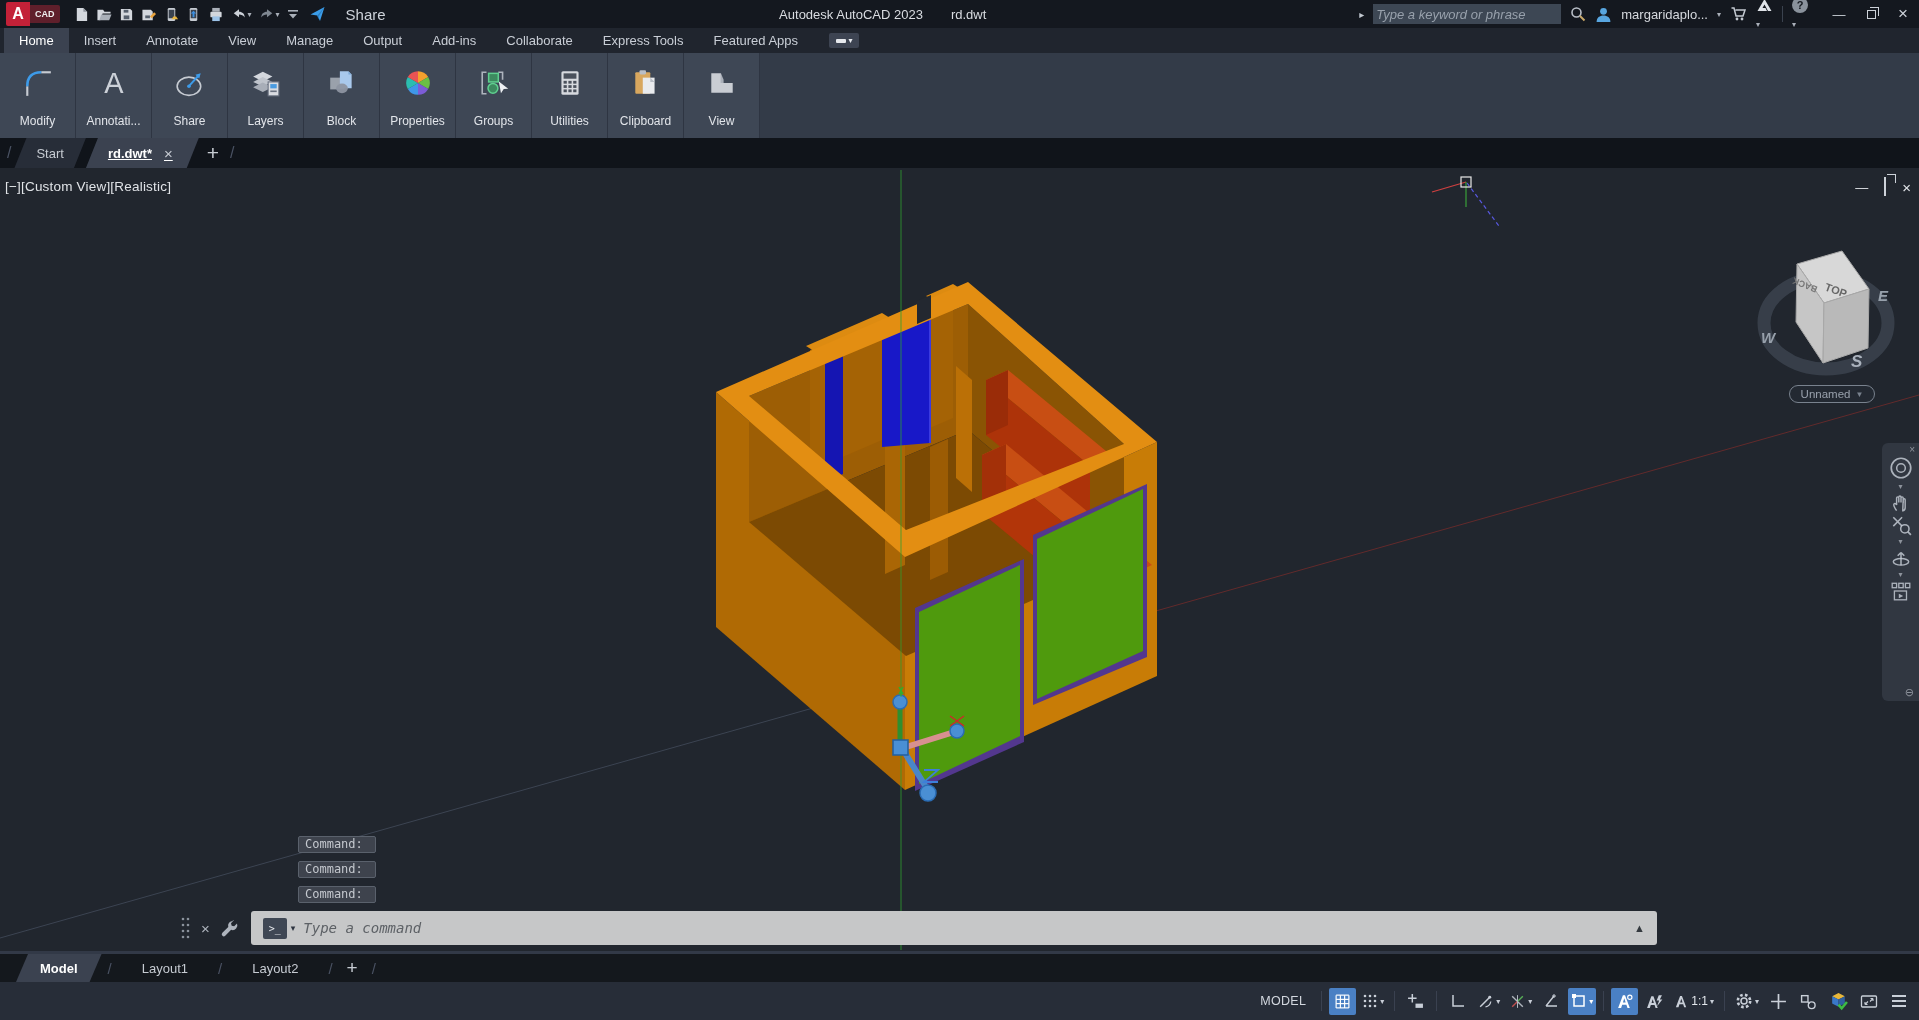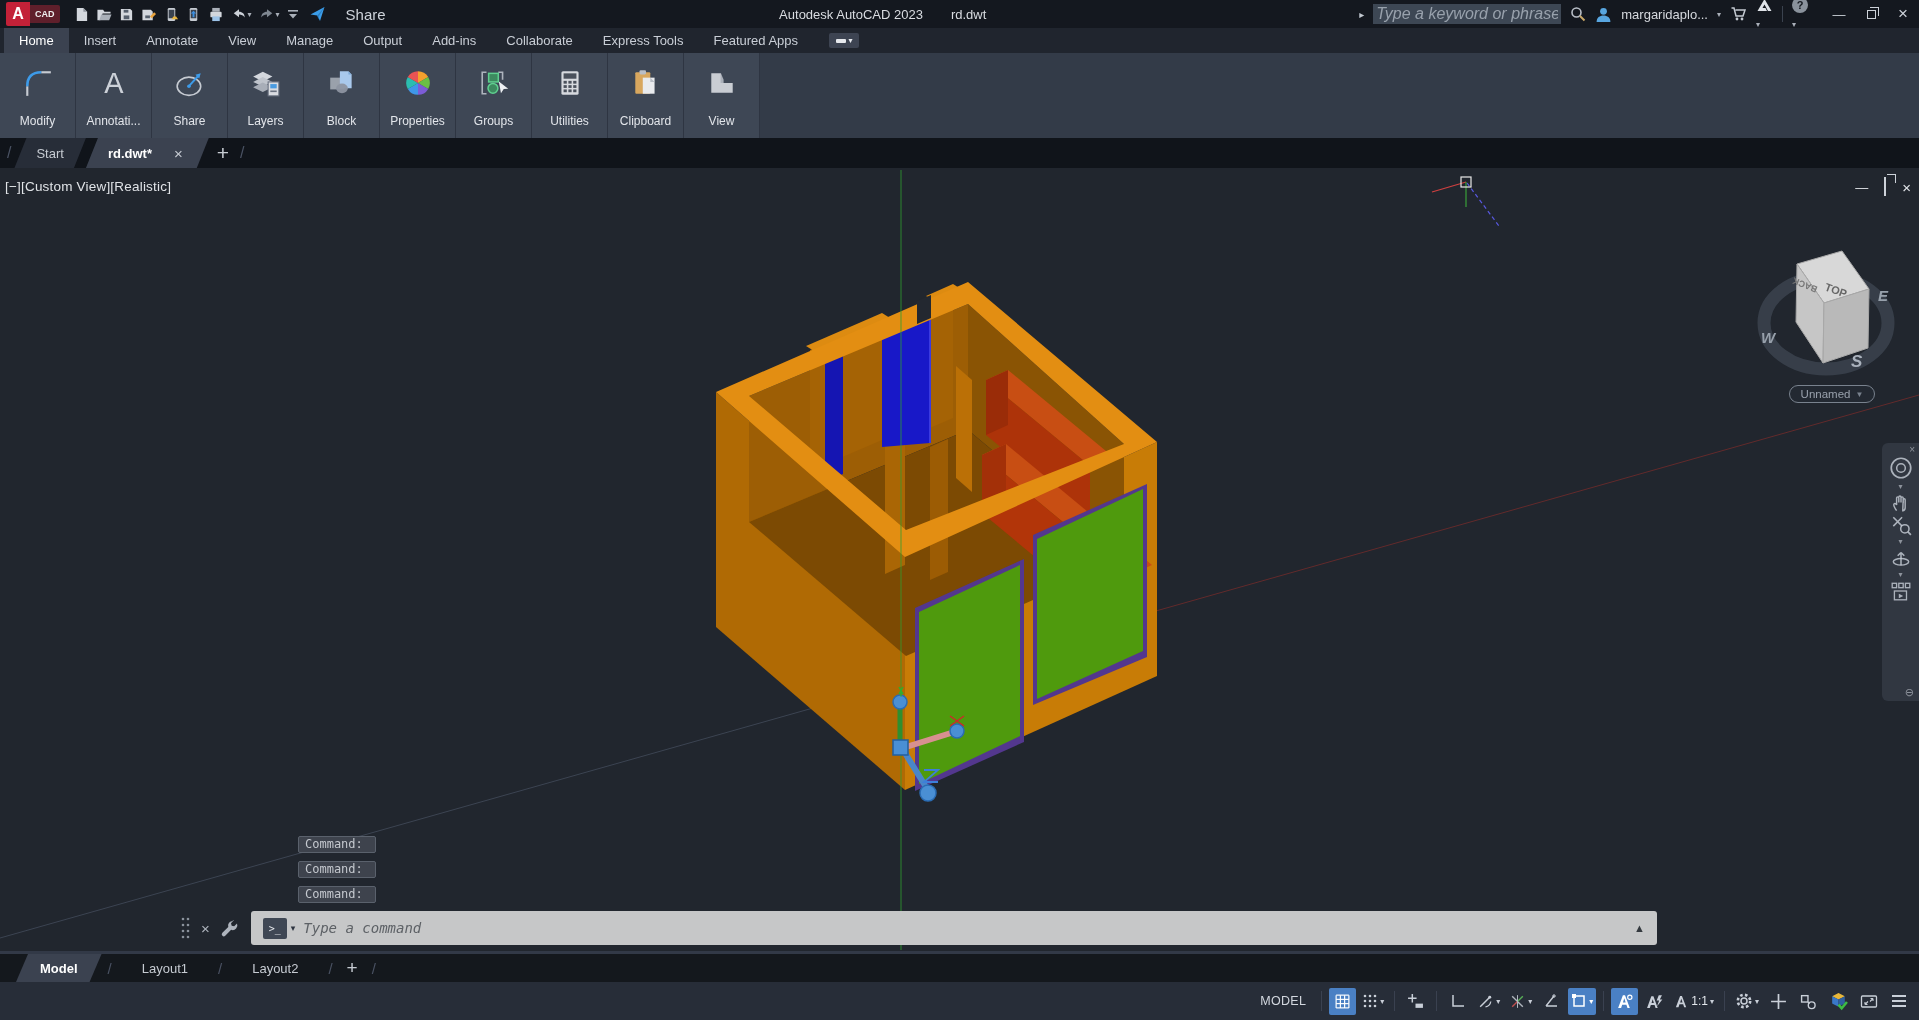--- a/index.html
+++ b/index.html
@@ -12,21 +12,21 @@
 .logo{display:flex;align-items:center;gap:0;}
 .logo-a{width:24px;height:24px;background:#c32138;color:#fff;font-weight:bold;font-size:16px;display:flex;align-items:center;justify-content:center;border-radius:2px 0 0 2px;}
 .logo-cad{height:18px;background:#5f1f2b;color:#eee;font-size:9px;font-weight:bold;display:flex;align-items:center;padding:0 5px;border-radius:0 2px 2px 0;}
 .qat{display:flex;align-items:center;gap:7px;margin-left:14px;}
 .qat .qbtn{display:flex;align-items:center;gap:1px;}
 .qcaret{font-size:8px;color:#aab0b9;}
 .share{display:flex;align-items:flex-start;gap:20px;margin-left:10px;color:#cdd2d9;font-size:15px;}
 .title-center{position:absolute;left:46%;transform:translateX(-50%);top:0;height:28px;display:flex;align-items:center;gap:28px;font-size:13px;color:#d9dce1;}
 .tb-right{margin-left:auto;display:flex;align-items:center;gap:9px;height:28px;}
 .tb-arrow{font-size:10px;color:#c3c9d1;}
-.searchbox{width:188px;height:20px;background:#3d4754;border:none;outline:none;color:#d6d9de;font-size:16px;font-style:italic;padding:0 3px;font-family:"Liberation Sans",sans-serif;}
+.searchbox{width:188px;height:20px;background:#3d4754;border:none;outline:none;color:#d6d9de;font-size:13px;font-style:italic;padding:0 3px;font-family:"Liberation Sans",sans-serif;}
 .searchbox::placeholder{color:#98a1ac;}
 .uname{font-size:13px;color:#d6d9de;}
 .tbsep{width:1px;height:16px;background:#3a424e;}
 .helpq{width:16px;height:16px;border-radius:50%;background:#8a929c;color:#14181f;font-size:11px;font-weight:bold;display:flex;align-items:center;justify-content:center;}
 .winbtns{display:flex;margin-left:6px;}
 .winbtn{width:32px;height:28px;display:flex;align-items:center;justify-content:center;color:#cdd2d9;font-size:13px;}
 .resticon{width:9px;height:9px;border:1px solid #cdd2d9;position:relative;background:#14181f;}
 .resticon:before{content:"";position:absolute;left:2px;top:-4px;width:8px;height:8px;border:1px solid #cdd2d9;border-left:none;border-bottom:none;}
 
 
@@ -41,21 +41,21 @@
 .ribbon{height:85px;background:#333b48;display:flex;}
 .rpanel{width:76px;background:#3e4755;border-right:1px solid #2e3542;display:flex;flex-direction:column;align-items:center;}
 .rpanel .picon{height:60px;display:flex;align-items:center;justify-content:center;}
 .rpanel .plabel{font-size:12px;color:#e2e5ea;height:19px;line-height:16px;}
 
 
 .filetabs{height:30px;background:#10141a;display:flex;align-items:center;font-size:13px;color:#c6cbd2;padding-left:4px;}
 .fslash{color:#4a5263;font-size:16px;margin:0 3px;}
 .ftab{height:30px;display:flex;align-items:center;padding:0 22px;clip-path:polygon(12px 0,100% 0,calc(100% - 12px) 100%,0 100%);}
 .ftab.start{background:#272d38;text-align:right;}
-.ftab.active{background:#3b4250;font-weight:bold;color:#fff;gap:22px;padding-right:26px;}
+.ftab.active{background:#3b4250;font-weight:bold;color:#fff;gap:12px;padding-right:26px;text-decoration:underline;}
 .ftab .close{font-weight:normal;color:#c6cbd2;font-size:15px;}
 .fplus{font-size:21px;color:#c6cbd2;margin:0 8px;font-weight:normal;}
 
 
 .viewport{position:relative;height:783px;background:#21262e;overflow:hidden;}
 .scene{position:absolute;left:0;top:0;}
 .vp-label{position:absolute;left:5px;top:11px;color:#e0e3e7;font-size:13.5px;letter-spacing:.2px;}
 .vp-ctrl{position:absolute;right:8px;top:10px;display:flex;gap:16px;align-items:center;color:#e3e6ea;}
 .vp-ctrl .mini{font-size:13px;}
 .vpclose{font-size:15px;}

